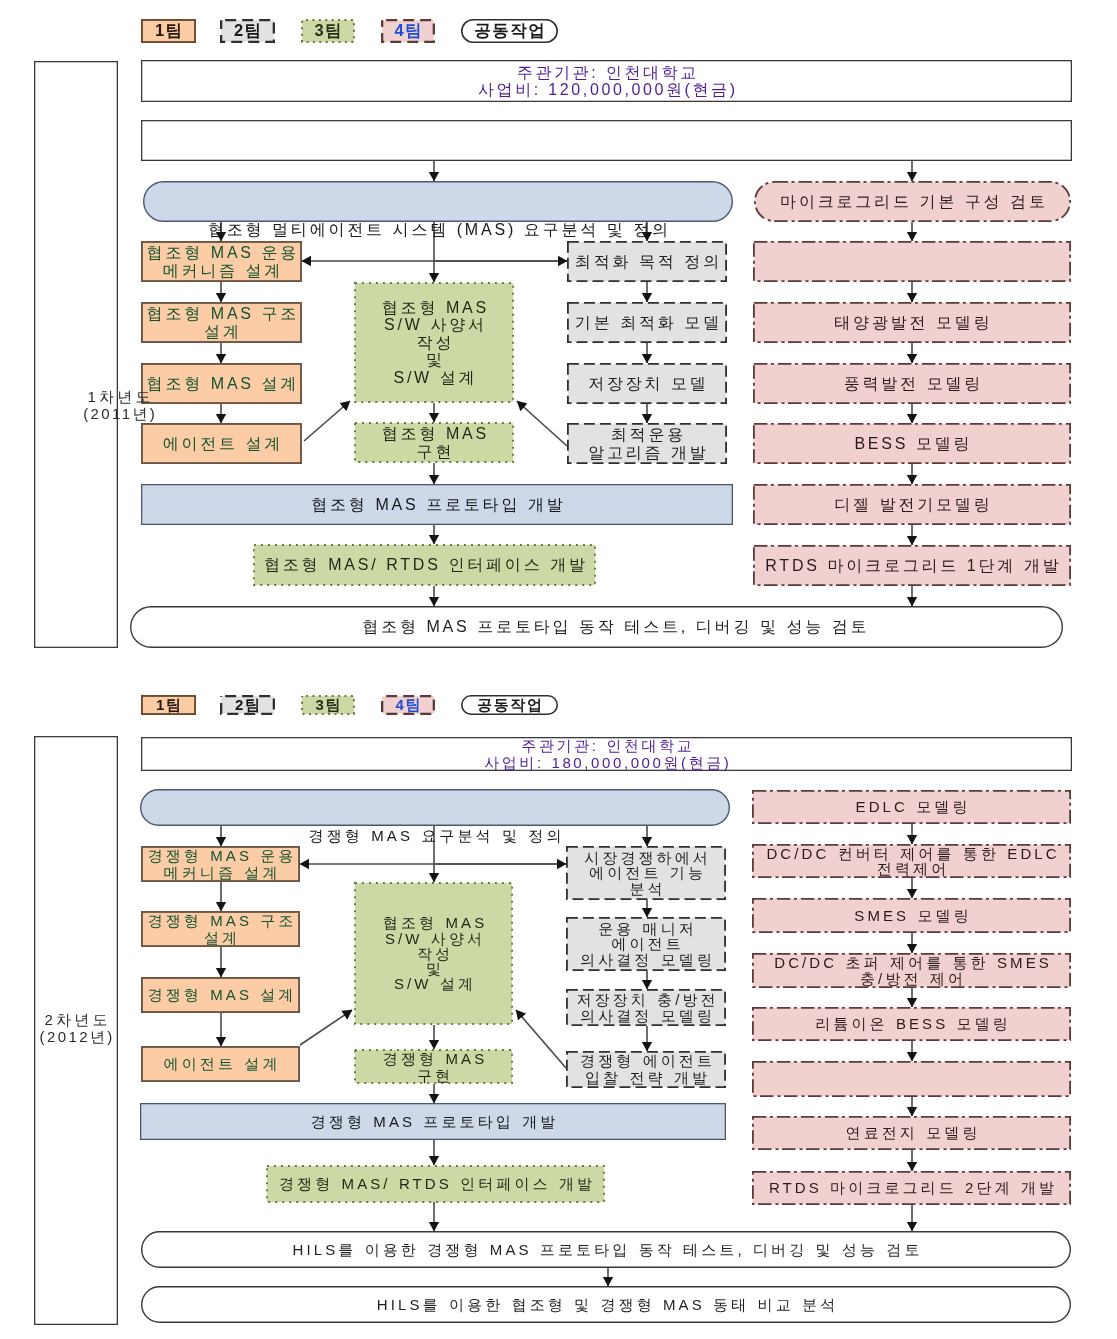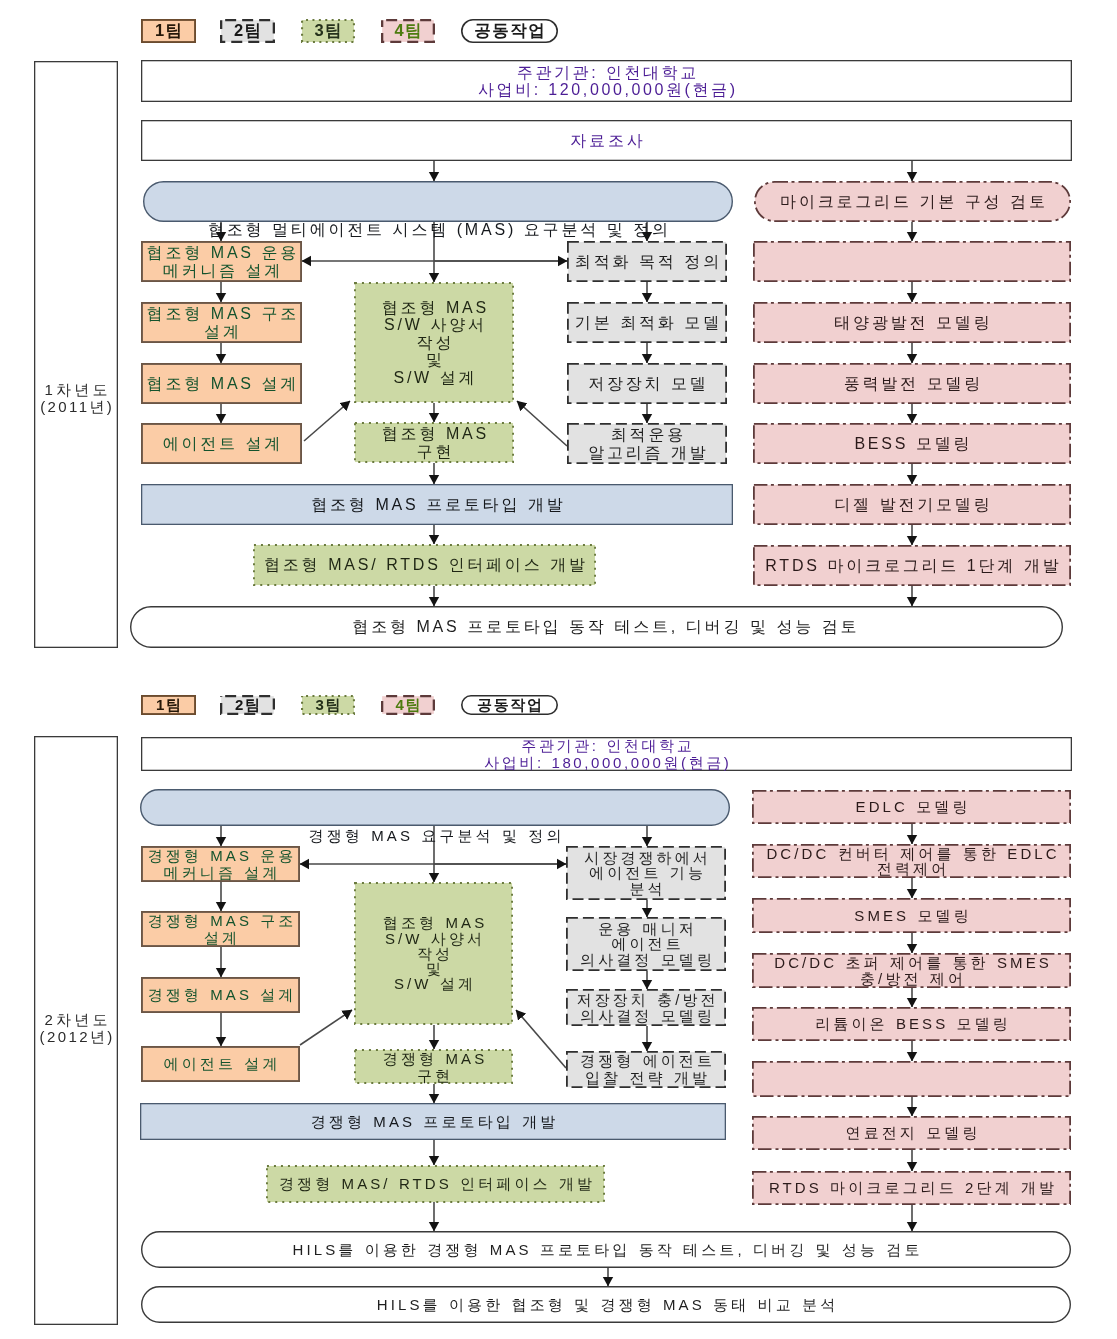--- a/index.html
+++ b/index.html
@@ -24,21 +24,21 @@
   font-size:15px;letter-spacing:3.2px;text-indent:3.2px;line-height:17px;text-align:center;color:#2b2b2b;}
 .yearbar>div{transform:translateY(-3px);}
 .yearbar div{white-space:nowrap;}
 .yearbar .yl2{letter-spacing:2.4px;text-indent:2.4px;}
 .hdr .nt{font-weight:400;letter-spacing:2.6px;text-indent:2.6px;line-height:17.2px;}
 .lg{position:absolute;box-sizing:border-box;display:flex;align-items:center;justify-content:center;
   font-size:16.5px;font-weight:700;letter-spacing:1.5px;text-indent:1.5px;}
 .lg1{color:#241708;width:55px;}
 .lg2{color:#171717;width:55px;}
 .lg3{color:#24301a;width:54px;}
-.lg4{color:#4d7c0f;width:54px;}
+.lg4{color:#1d4ed8;width:54px;}
 .lg5{width:97px;color:#1b1b1b;}
 .lgb{font-size:15px;letter-spacing:1.6px;text-indent:1.6px;}
 </style>
 </head>
 <body>
 
 <div id="page">
 
   <svg class="shapes" viewBox="0 0 1117 1339">
 <rect x="34.65" y="61.65" width="82.7" height="585.7" fill="#ffffff" stroke="#3a3a3a" stroke-width="1.3"></rect>
@@ -166,44 +166,39 @@
   <div class="lg lg2" style="left:220px;top:19px;height:24px;">2팀</div>
   <div class="lg lg3" style="left:301px;top:19px;height:24px;">3팀</div>
   <div class="lg lg4" style="left:381px;top:19px;height:24px;">4팀</div>
   <div class="lg lg5" style="left:461px;top:19px;height:24px;">공동작업</div>
   <div class="lg lg1 lgb" style="left:141px;top:695px;height:20px;">1팀</div>
   <div class="lg lg2 lgb" style="left:220px;top:695px;height:20px;">2팀</div>
   <div class="lg lg3 lgb" style="left:301px;top:695px;height:20px;">3팀</div>
   <div class="lg lg4 lgb" style="left:381px;top:695px;height:20px;">4팀</div>
   <div class="lg lg5 lgb" style="left:461px;top:695px;height:20px;">공동작업</div>
 
-  <div class="yearbar" style="left:34px;top:62px;width:84px;height:677px;">
+  <div class="yearbar" style="left:34px;top:69px;width:84px;height:677px;padding-left:43px;">
     <div>
       <div>1차년도</div>
       <div class="yl2">(2011년)</div>
     </div>
   </div>
   <div class="yearbar" style="left:34px;top:736px;width:84px;height:589px;">
     <div>
       <div>2차년도</div>
       <div class="yl2">(2012년)</div>
     </div>
   </div>
 
 <div class="node n-white hdr" style="left:141px;top:60px;width:931px;height:42px">
       <div class="nt" style="">
         <div class="tl">주관기관: 인천대학교</div>
         <div class="tl">사업비: 120,000,000원(현금)</div>
       </div>
     </div>
-<div class="node n-white" style="left:141px;top:120px;width:931px;height:41px">
-      <div class="nt" style="">
-        <div class="tl">자료조사</div>
-      </div>
-    </div>
 <div class="node n-pill-blue" style="left:143px;top:181px;width:590px;height:41px">
       <div class="nt" style="">
         <div class="tl">협조형 멀티에이전트 시스템 (MAS) 요구분석 및 정의</div>
       </div>
     </div>
 <div class="node n-pill-pink" style="left:754px;top:181px;width:317px;height:41px">
       <div class="nt" style="">
         <div class="tl">마이크로그리드 기본 구성 검토</div>
       </div>
     </div>
@@ -293,21 +288,21 @@
 <div class="node n-blue" style="left:141px;top:484px;width:592px;height:41px">
       <div class="nt" style="">
         <div class="tl">협조형 MAS 프로토타입 개발</div>
       </div>
     </div>
 <div class="node n-green" style="left:253px;top:544px;width:343px;height:42px">
       <div class="nt" style="">
         <div class="tl">협조형 MAS/ RTDS 인터페이스 개발</div>
       </div>
     </div>
-<div class="node n-pill-white" style="left:138px;top:606px;width:933px;height:42px">
+<div class="node n-pill-white" style="left:148px;top:606px;width:933px;height:42px">
       <div class="nt" style="">
         <div class="tl">협조형 MAS 프로토타입 동작 테스트, 디버깅 및 성능 검토</div>
       </div>
     </div>
 <div class="node n-white s2 hdr" style="left:141px;top:737px;width:931px;height:34px">
       <div class="nt" style="">
         <div class="tl">주관기관: 인천대학교</div>
         <div class="tl">사업비: 180,000,000원(현금)</div>
       </div>
     </div>

